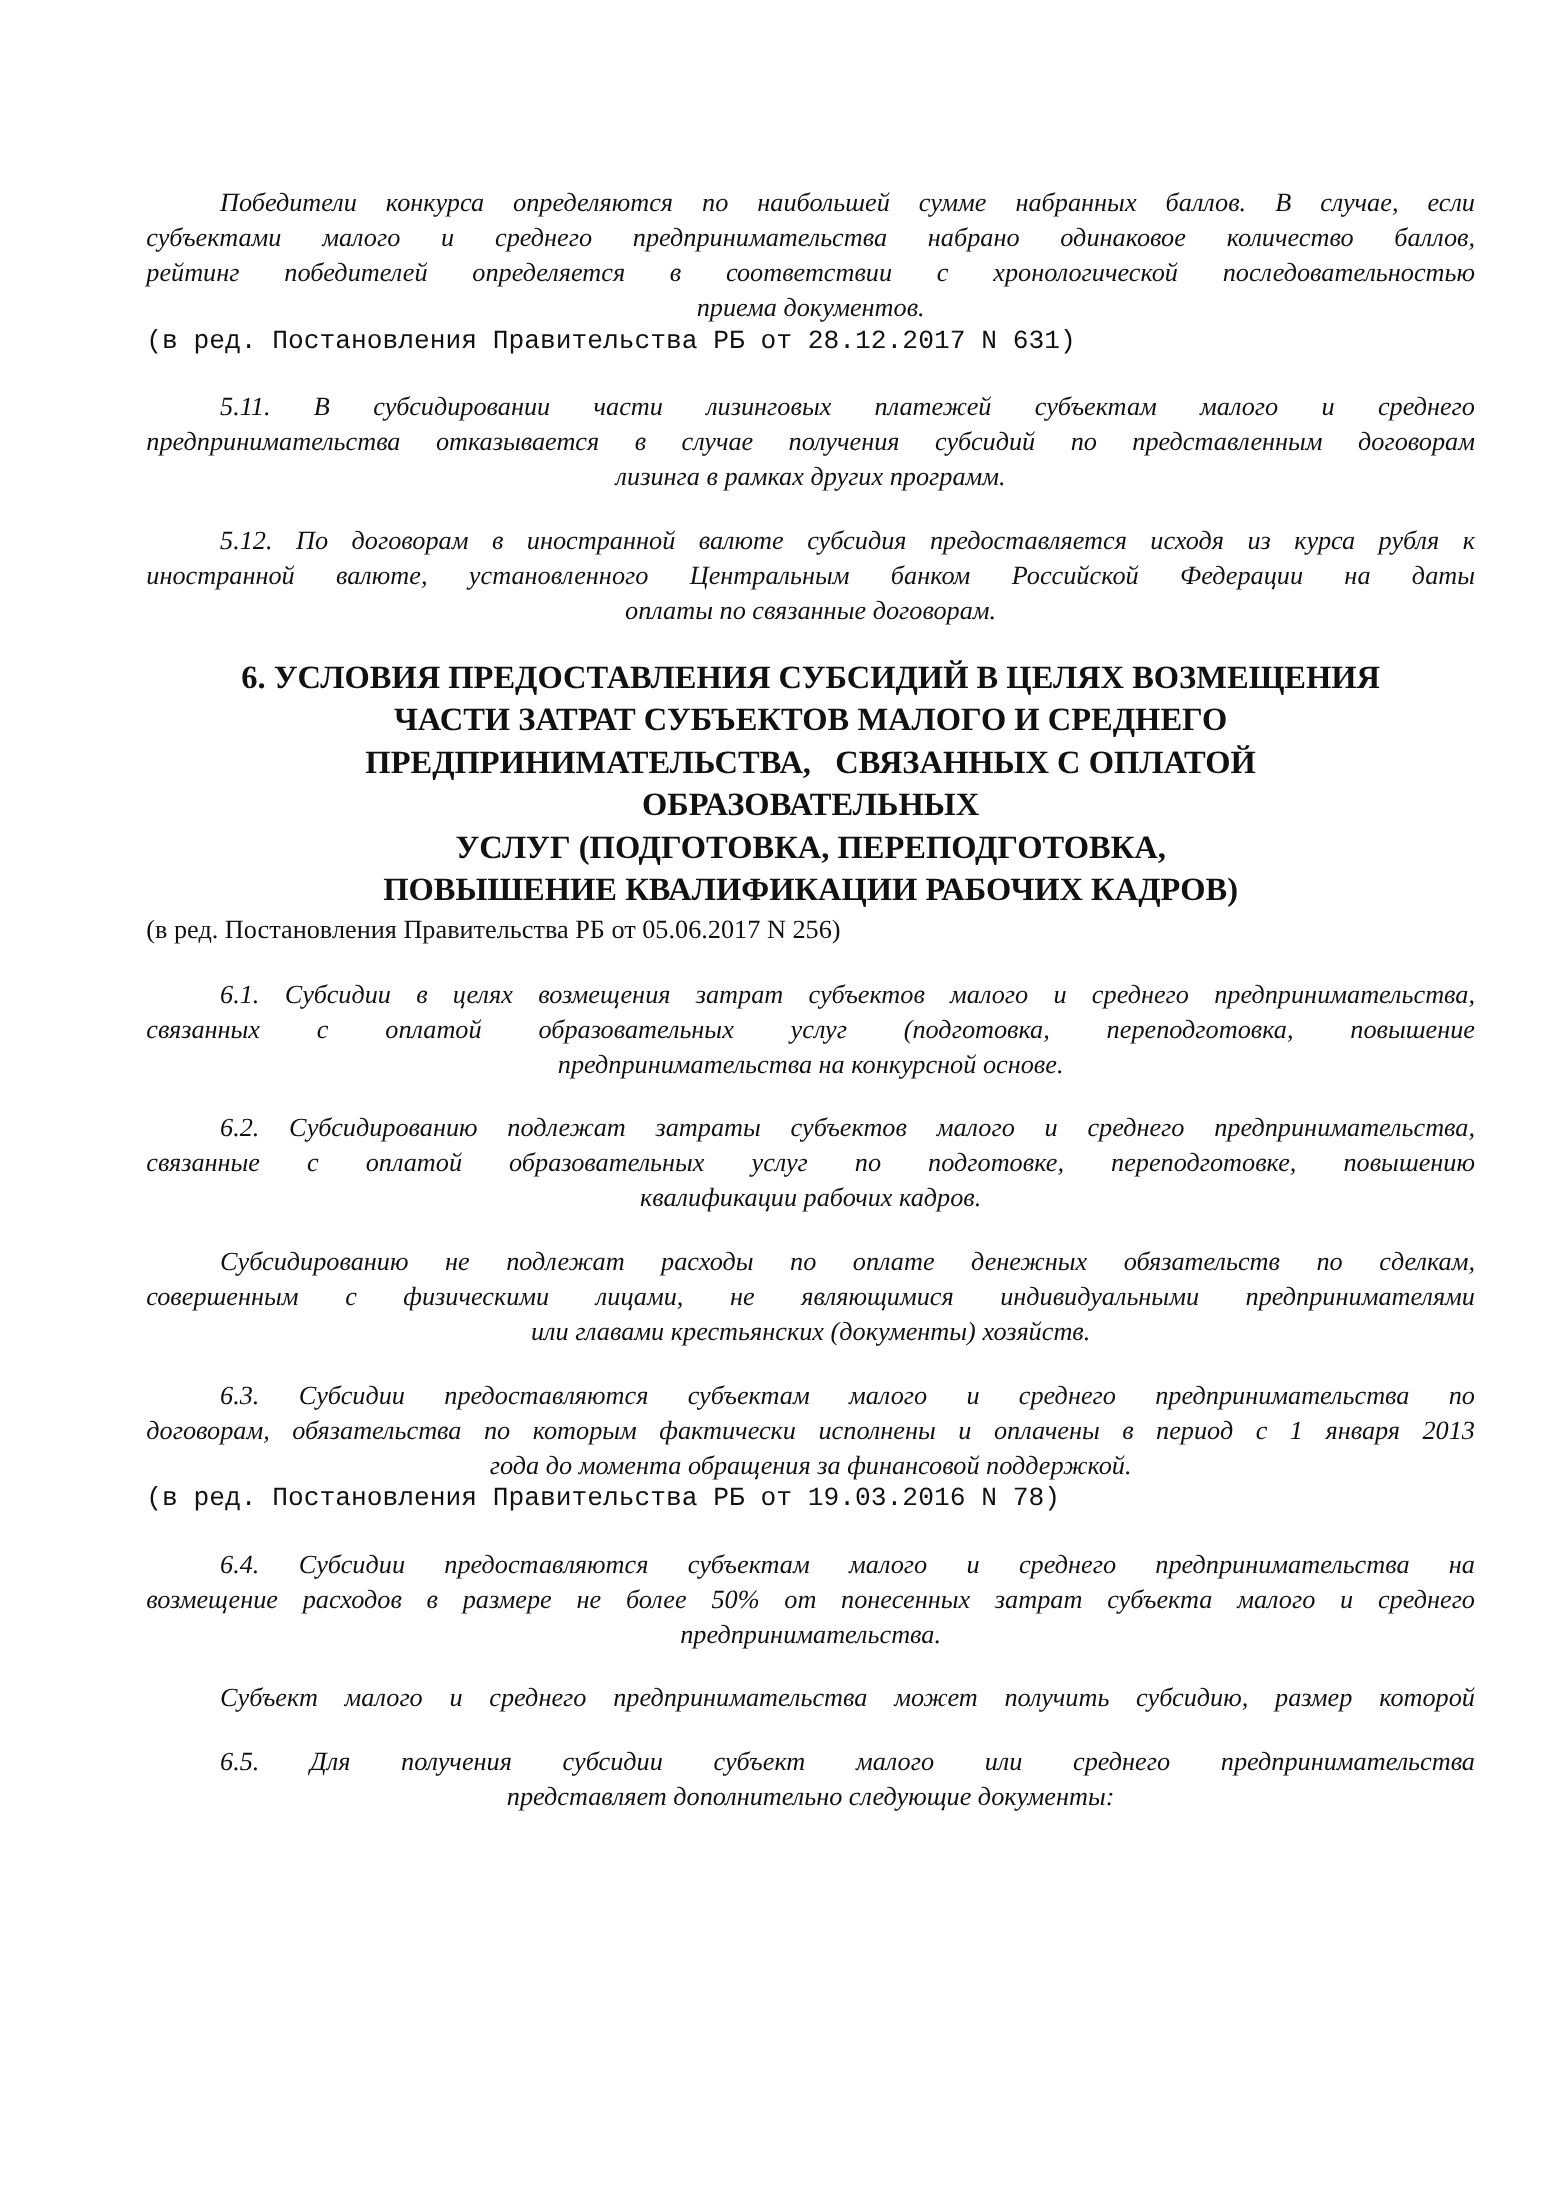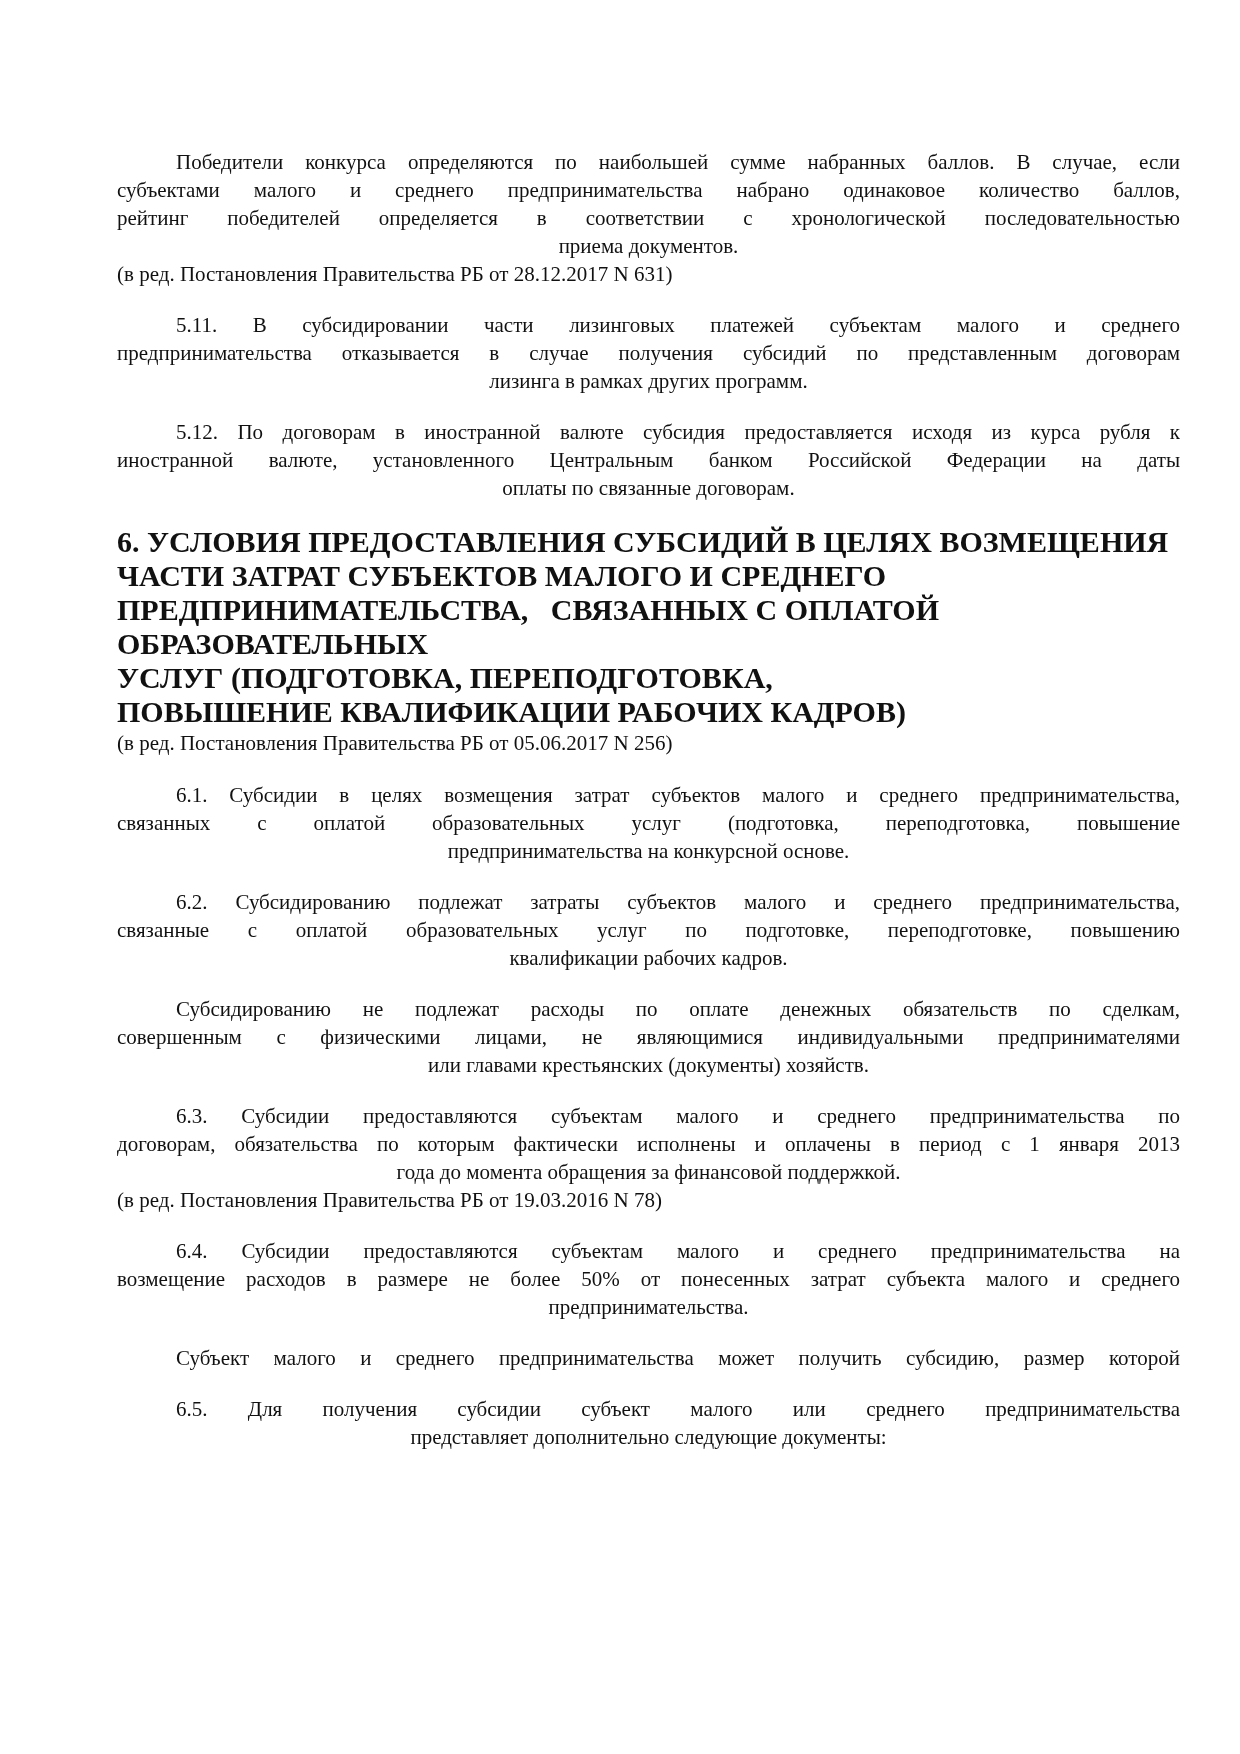--- a/index.html
+++ b/index.html
@@ -23,42 +23,45 @@
     }
     .para {
       font-size: 21px;
       line-height: 28px;
       margin: 0 0 23px 0;
     }
     .para .line {
       display: block;
       white-space: nowrap;
       height: 28px;
+      font-style: italic;
     }
     .para .line.just {
       text-align: justify;
       text-align-last: justify;
     }
     .para .line.last {
       text-align: center;
     }
     .para .line.indent {
       padding-left: 59px;
     }
     .note {
       display: block;
       font-size: 21px;
       line-height: 28px;
       height: 28px;
       white-space: nowrap;
+      font-family: Liberation Mono, monospace;
     }
     .heading {
       margin: 9px 0 0 0;
+      text-align: center;
       font-weight: bold;
-      font-size: 30px;
+      font-size: 26px;
       line-height: 34px;
     }
     .heading .hline {
       display: block;
       white-space: pre;
     }
     .heading-note {
       font-size: 21px;
       line-height: 28px;
       margin: 0 0 24px 0;

